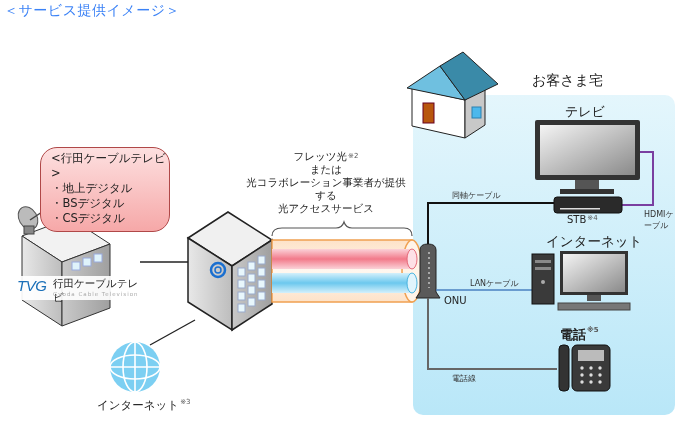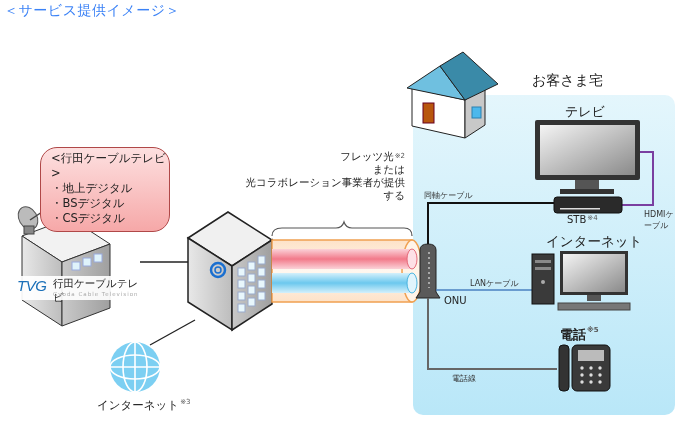--- a/index.html
+++ b/index.html
@@ -11,21 +11,21 @@
                 background:linear-gradient(180deg,#e4f6fc 0%,#b9e7f8 100%);
                 border-radius:10px; }
   .home-label { left:532px; top:72px; font-size:14px; }
   .dev-label { font-size:13px; }
   .small-label { font-size:8px; color:#333; }
   .sup { font-size:7px; vertical-align:top; margin-left:1px; color:#555; }
   .channel-box { left:40px; top:147px; width:130px; height:85px;
                  background:linear-gradient(180deg,#fde0e0 0%,#f6a8a8 100%);
                  border:1px solid #b04848; border-radius:17px; font-size:11.5px; line-height:15px;
                  padding:3px 0 0 10px; box-sizing:border-box; }
-  .service-text { left:235px; top:150px; width:170px; text-align:right; font-size:10.5px; line-height:13px; }
+  .service-text { left:241px; top:150px; width:170px; text-align:center; font-size:10.5px; line-height:13px; }
   .tvg-logo { left:5px; top:276px; width:140px; height:24px; background:rgba(255,255,255,0.92); }
   .tvg-mark { left:12px; top:1px; font-size:15px; font-weight:normal; font-style:italic; color:#1a6fb8; letter-spacing:-0.5px; font-family:"Liberation Sans", sans-serif; }
   .tvg-name { left:48px; top:1px; font-size:10.5px; color:#222; }
   .tvg-sub { left:48px; top:15px; font-size:5.5px; color:#aaa; letter-spacing:1px; }
   .inet-label { left:97px; top:398px; font-size:11.5px; }
 </style>
 </head>
 <body>
 
 <div class="abs title">＜サービス提供イメージ＞</div>
@@ -196,26 +196,27 @@
 <div class="abs tvg-logo">
   <span class="abs tvg-mark">TVG</span>
   <span class="abs tvg-name">行田ケーブルテレビ</span>
   <span class="abs tvg-sub">Gyoda Cable Television</span>
 </div>
 
 <div class="abs service-text">
   <div><span>フレッツ光</span><span class="sup">※2</span></div>
   <div>または</div>
   <div>光コラボレーション事業者が提供する</div>
+  <div>光アクセスサービス</div>
 </div>
 
 <div class="abs inet-label"><span>インターネット</span><span class="sup">※3</span></div>
 
 <div class="abs home-label">お客さま宅</div>
 <div class="abs dev-label" style="left:565px;top:103px;">テレビ</div>
-<div class="abs small-label" style="left:424px;top:190px;font-family:Liberation Mono, monospace;">同軸ケーブル</div>
+<div class="abs small-label" style="left:452px;top:190px;font-family:Liberation Mono, monospace;">同軸ケーブル</div>
 <div class="abs" style="left:567px;top:214px;font-size:10px;"><span>STB</span><span class="sup">※4</span></div>
 <div class="abs small-label" style="left:644px;top:209px;">HDMIケーブル</div>
 <div class="abs" style="left:546px;top:233px;font-size:13.5px;">インターネット</div>
 <div class="abs small-label" style="left:470px;top:278px;">LANケーブル</div>
 <div class="abs" style="left:444px;top:295px;font-size:10px;">ONU</div>
 <div class="abs" style="left:560px;top:326px;font-size:13px;font-weight:bold;"><span>電話</span><span class="sup">※5</span></div>
 <div class="abs small-label" style="left:452px;top:373px;">電話線</div>
 
 </body></html>

